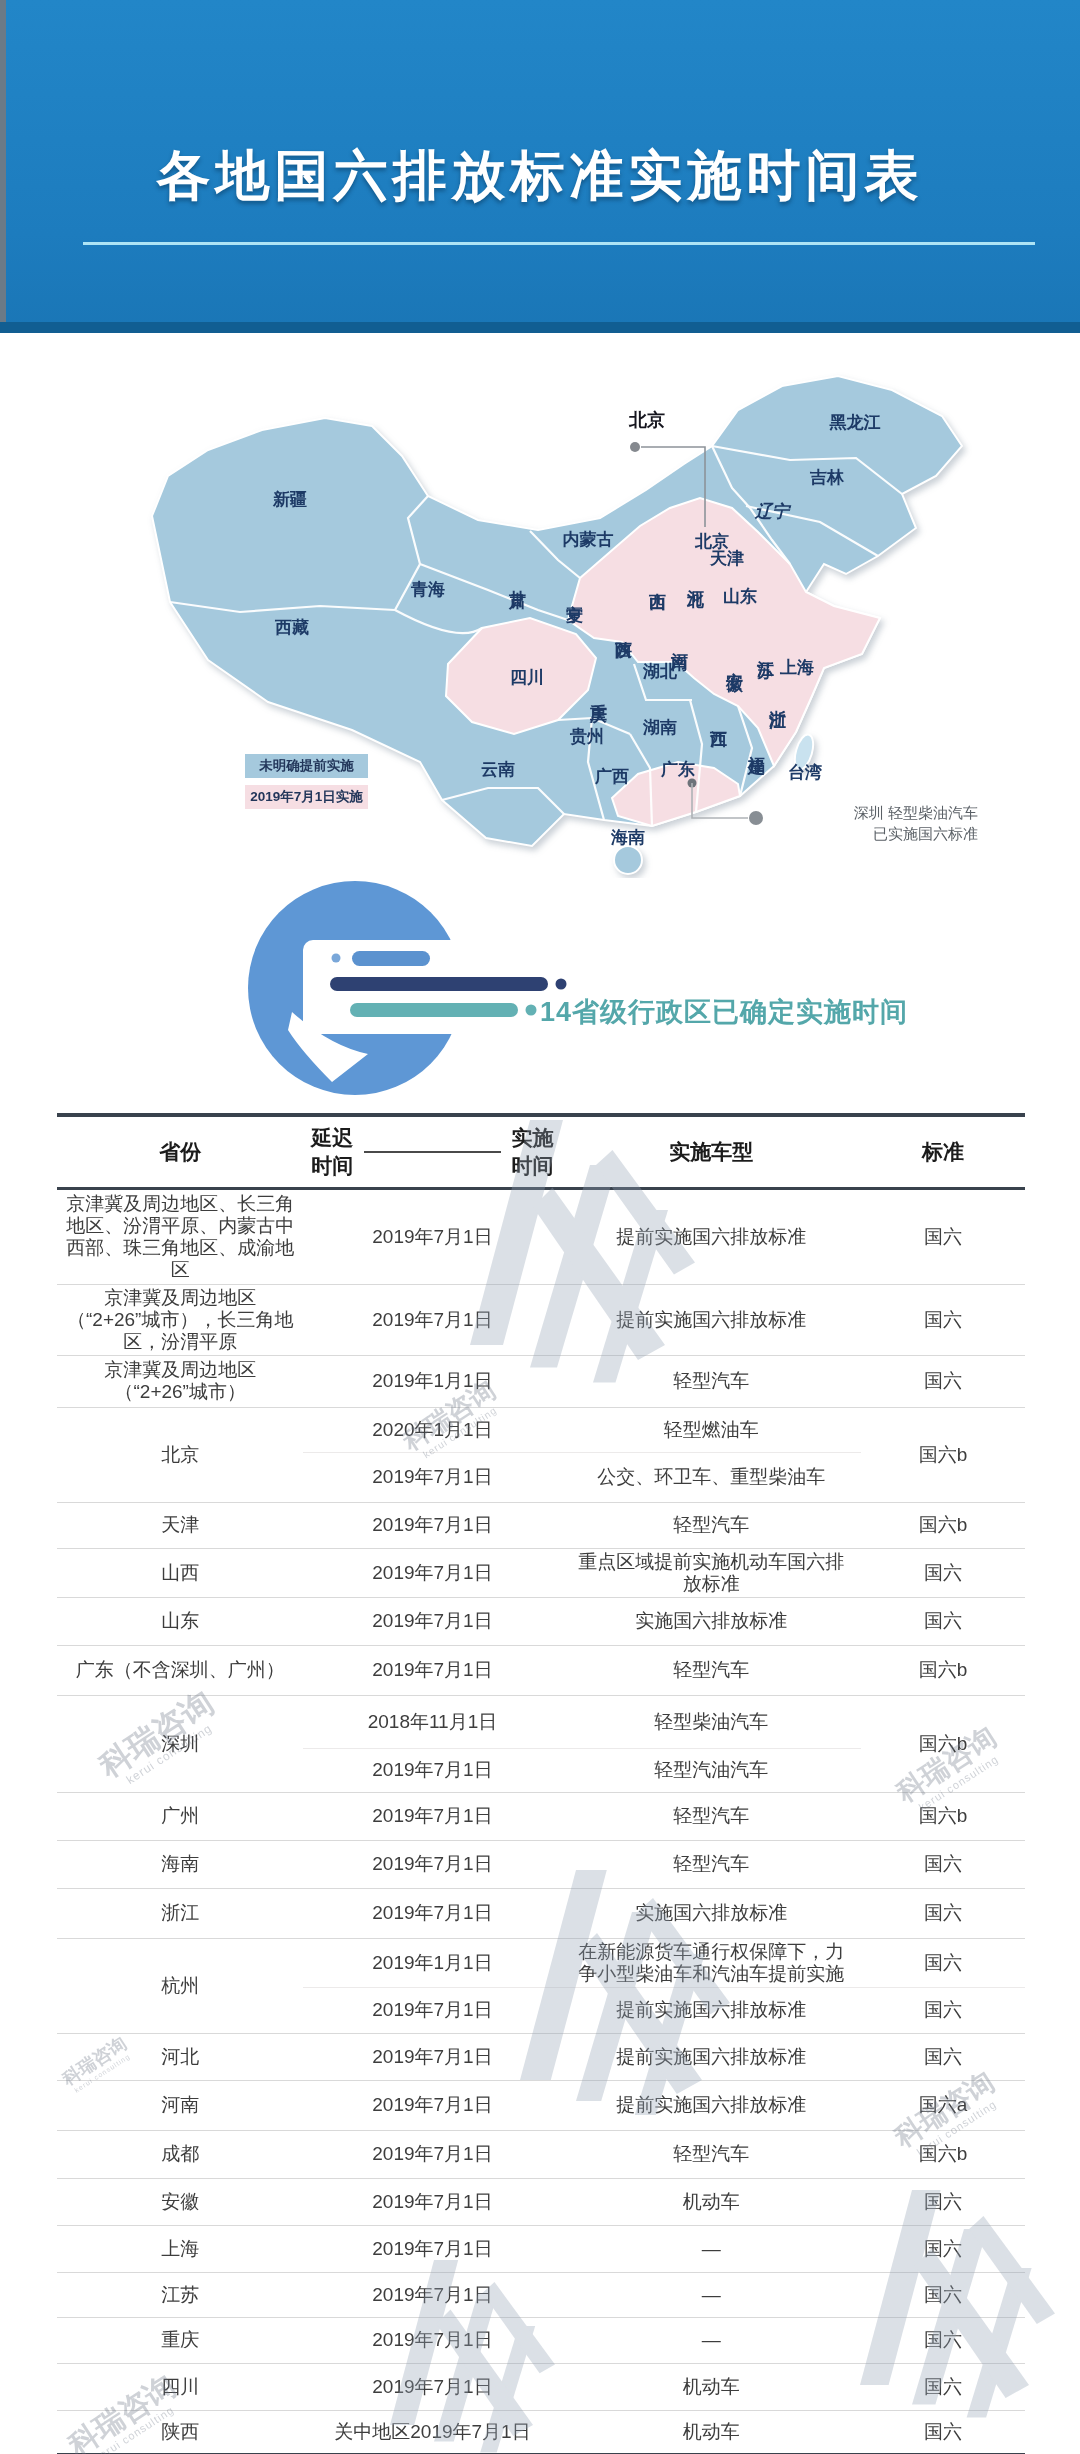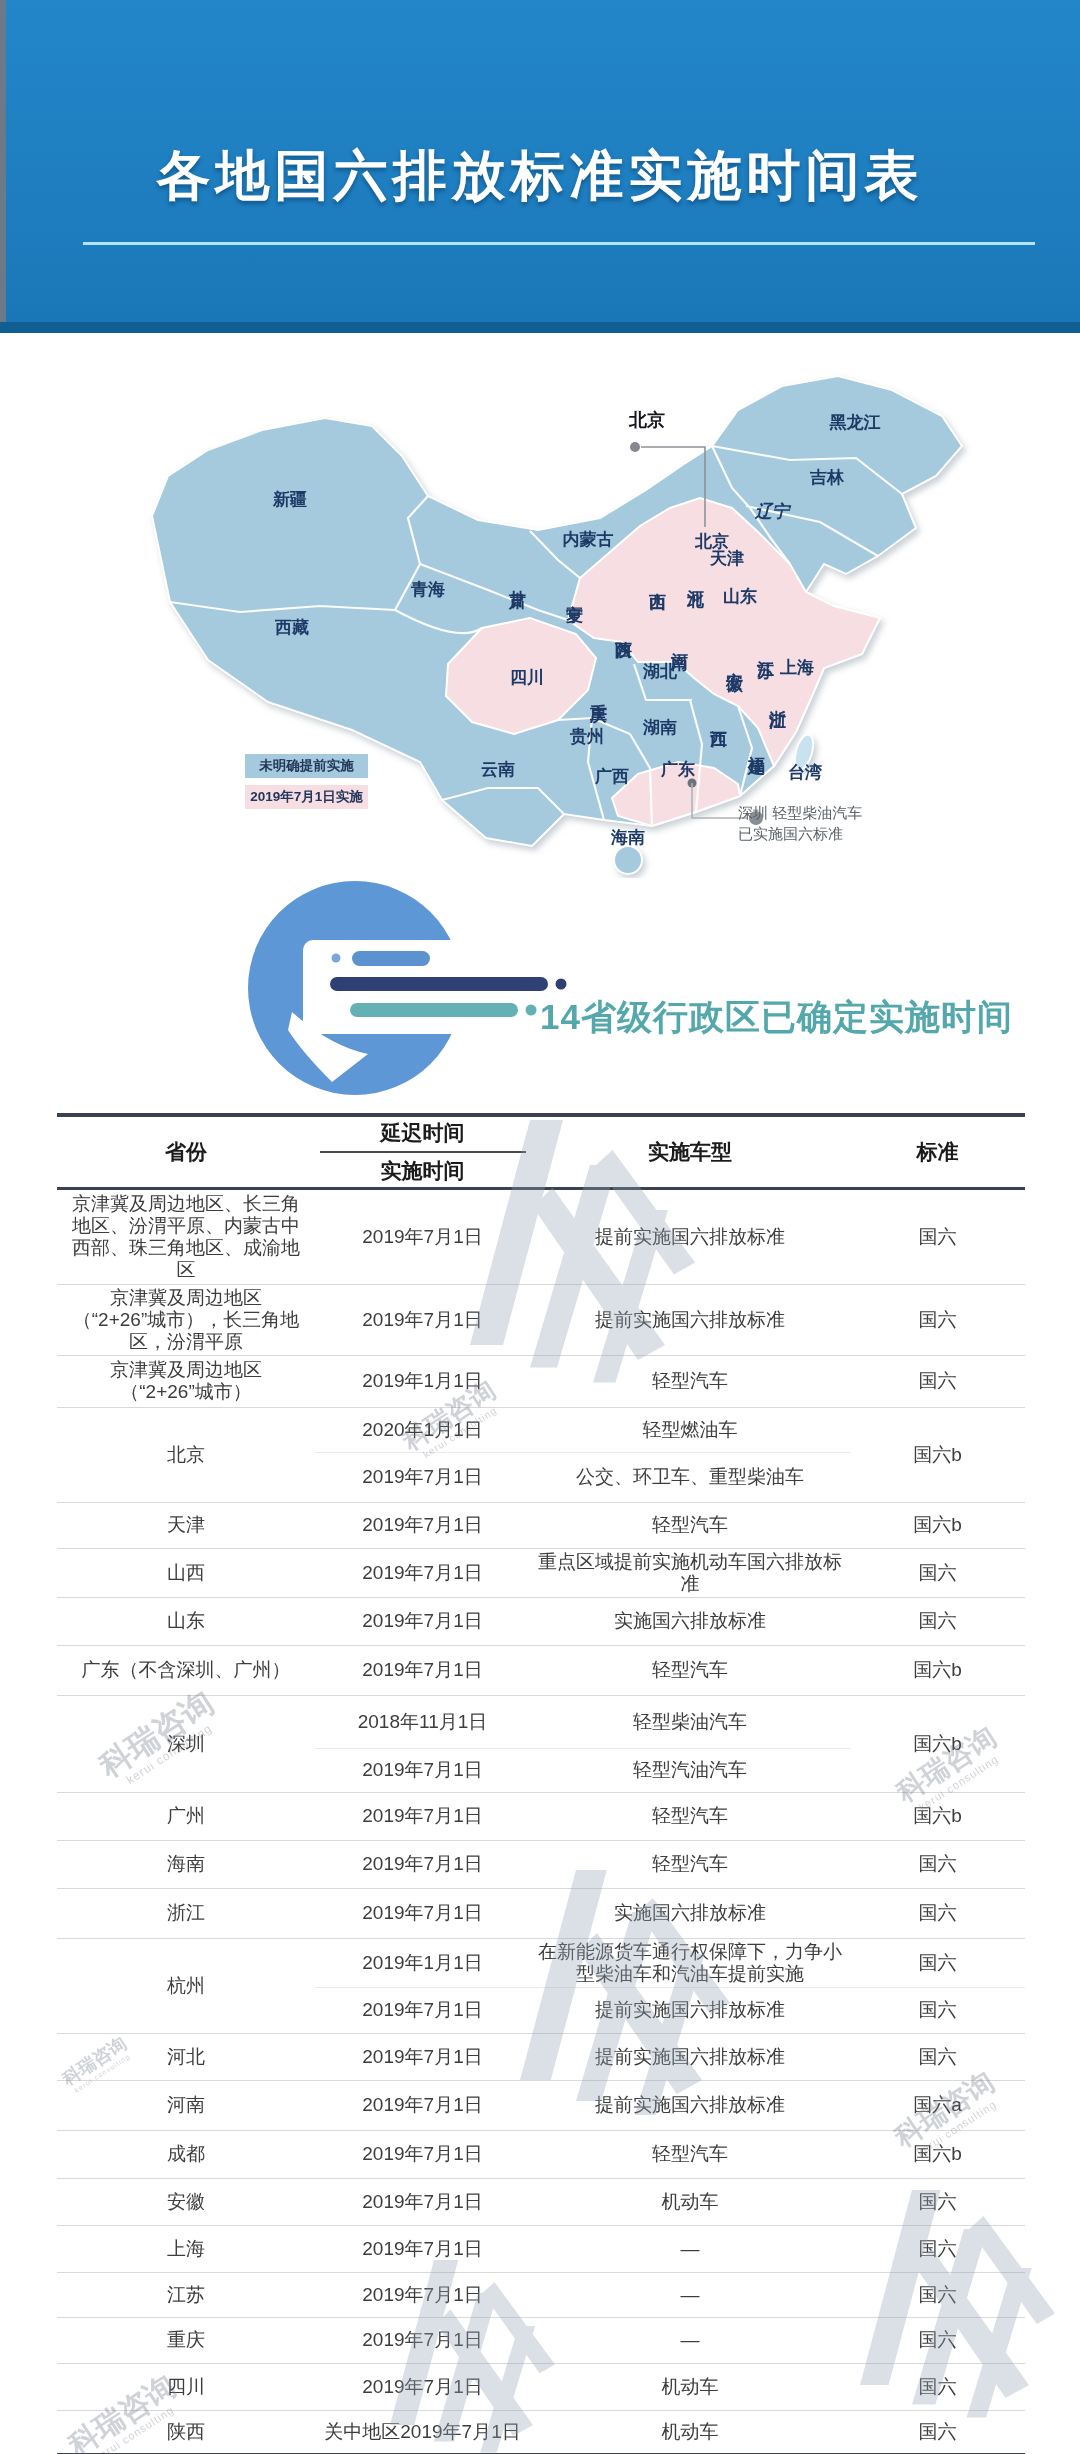--- a/index.html
+++ b/index.html
@@ -19,37 +19,37 @@
   .map-wrap svg{position:absolute;left:0;top:0;}
   .map-shapes{filter:drop-shadow(3px 4px 3px rgba(70,90,110,.28));}
   .prov-label{position:absolute;transform:translate(-50%,-50%);color:#1d3a66;
               font-weight:bold;font-size:17px;white-space:nowrap;line-height:1.05;}
   .prov-label.vert{writing-mode:vertical-rl;letter-spacing:2px;}
   .callout{position:absolute;text-align:center;color:#3c3c3c;}
   .co-bj{left:437px;top:40px;width:240px;}
   .co-bj .co-title{font-size:18px;font-weight:bold;color:#15151e;margin-bottom:2px;}
   .co-bj .co-line{font-size:14.5px;line-height:18px;}
   .co-sz{left:648px;top:434px;width:240px;text-align:left;color:#5a6066;}
-  .co-sz .co-line{font-size:15px;line-height:21px;}
+  .co-sz .co-line{font-size:15px;line-height:21px;text-align:right;}
   .legend{position:absolute;left:155px;top:386px;width:125px;}
   .legend-item{width:123px;height:24px;margin-bottom:7px;display:flex;align-items:center;
                justify-content:center;font-size:13.5px;font-weight:bold;color:#22365a;}
   
   .logo-wrap{position:absolute;left:0px;top:870px;width:1080px;height:240px;}
   .headline1{position:absolute;left:578px;top:87px;font-size:27px;font-weight:bold;color:#1f3a68;letter-spacing:1px;}
-  .headline2{position:absolute;left:540px;top:124px;font-size:35px;font-weight:bold;color:#54a7aa;letter-spacing:1px;}
+  .headline2{position:absolute;left:540px;top:124px;font-size:27px;font-weight:bold;color:#54a7aa;letter-spacing:1px;}
   
   table.t{position:absolute;left:57px;top:1113px;width:968px;border-collapse:collapse;
           border-top:4px solid #39424d;border-bottom:4px solid #39424d;
           font-size:19px;color:#3d3d3d;background:transparent;z-index:2;}
   table.t th{font-size:21px;font-weight:bold;color:#1b1b1b;border-bottom:3px solid #39424d;}
   table.t td{text-align:center;vertical-align:middle;padding:2px 8px;line-height:22px;}
   table.t tr.rowline>td{border-top:1px solid #d9d9d9;}
   table.t tr.subline>td{border-top:1px solid #eceaea;}
-  .hdr-time{display:flex;flex-direction:column;align-items:center;justify-content:center;gap:4px;}
+  .hdr-time{display:flex;align-items:center;justify-content:center;gap:4px;}
   .hdr-time .hline{width:206px;height:2px;background:#4a4a4a;}
   
   .wm-layer{position:absolute;left:0;top:0;width:1080px;height:2454px;pointer-events:none;z-index:3;}
   .wm-text{position:absolute;transform:translate(-50%,-50%) rotate(-33deg);
            color:rgba(105,115,130,.32);font-weight:bold;text-align:center;line-height:1.1;}
   .wm-text .wm-sub{display:block;font-weight:normal;letter-spacing:1px;}
 </style>
 </head>
 <body>
 

